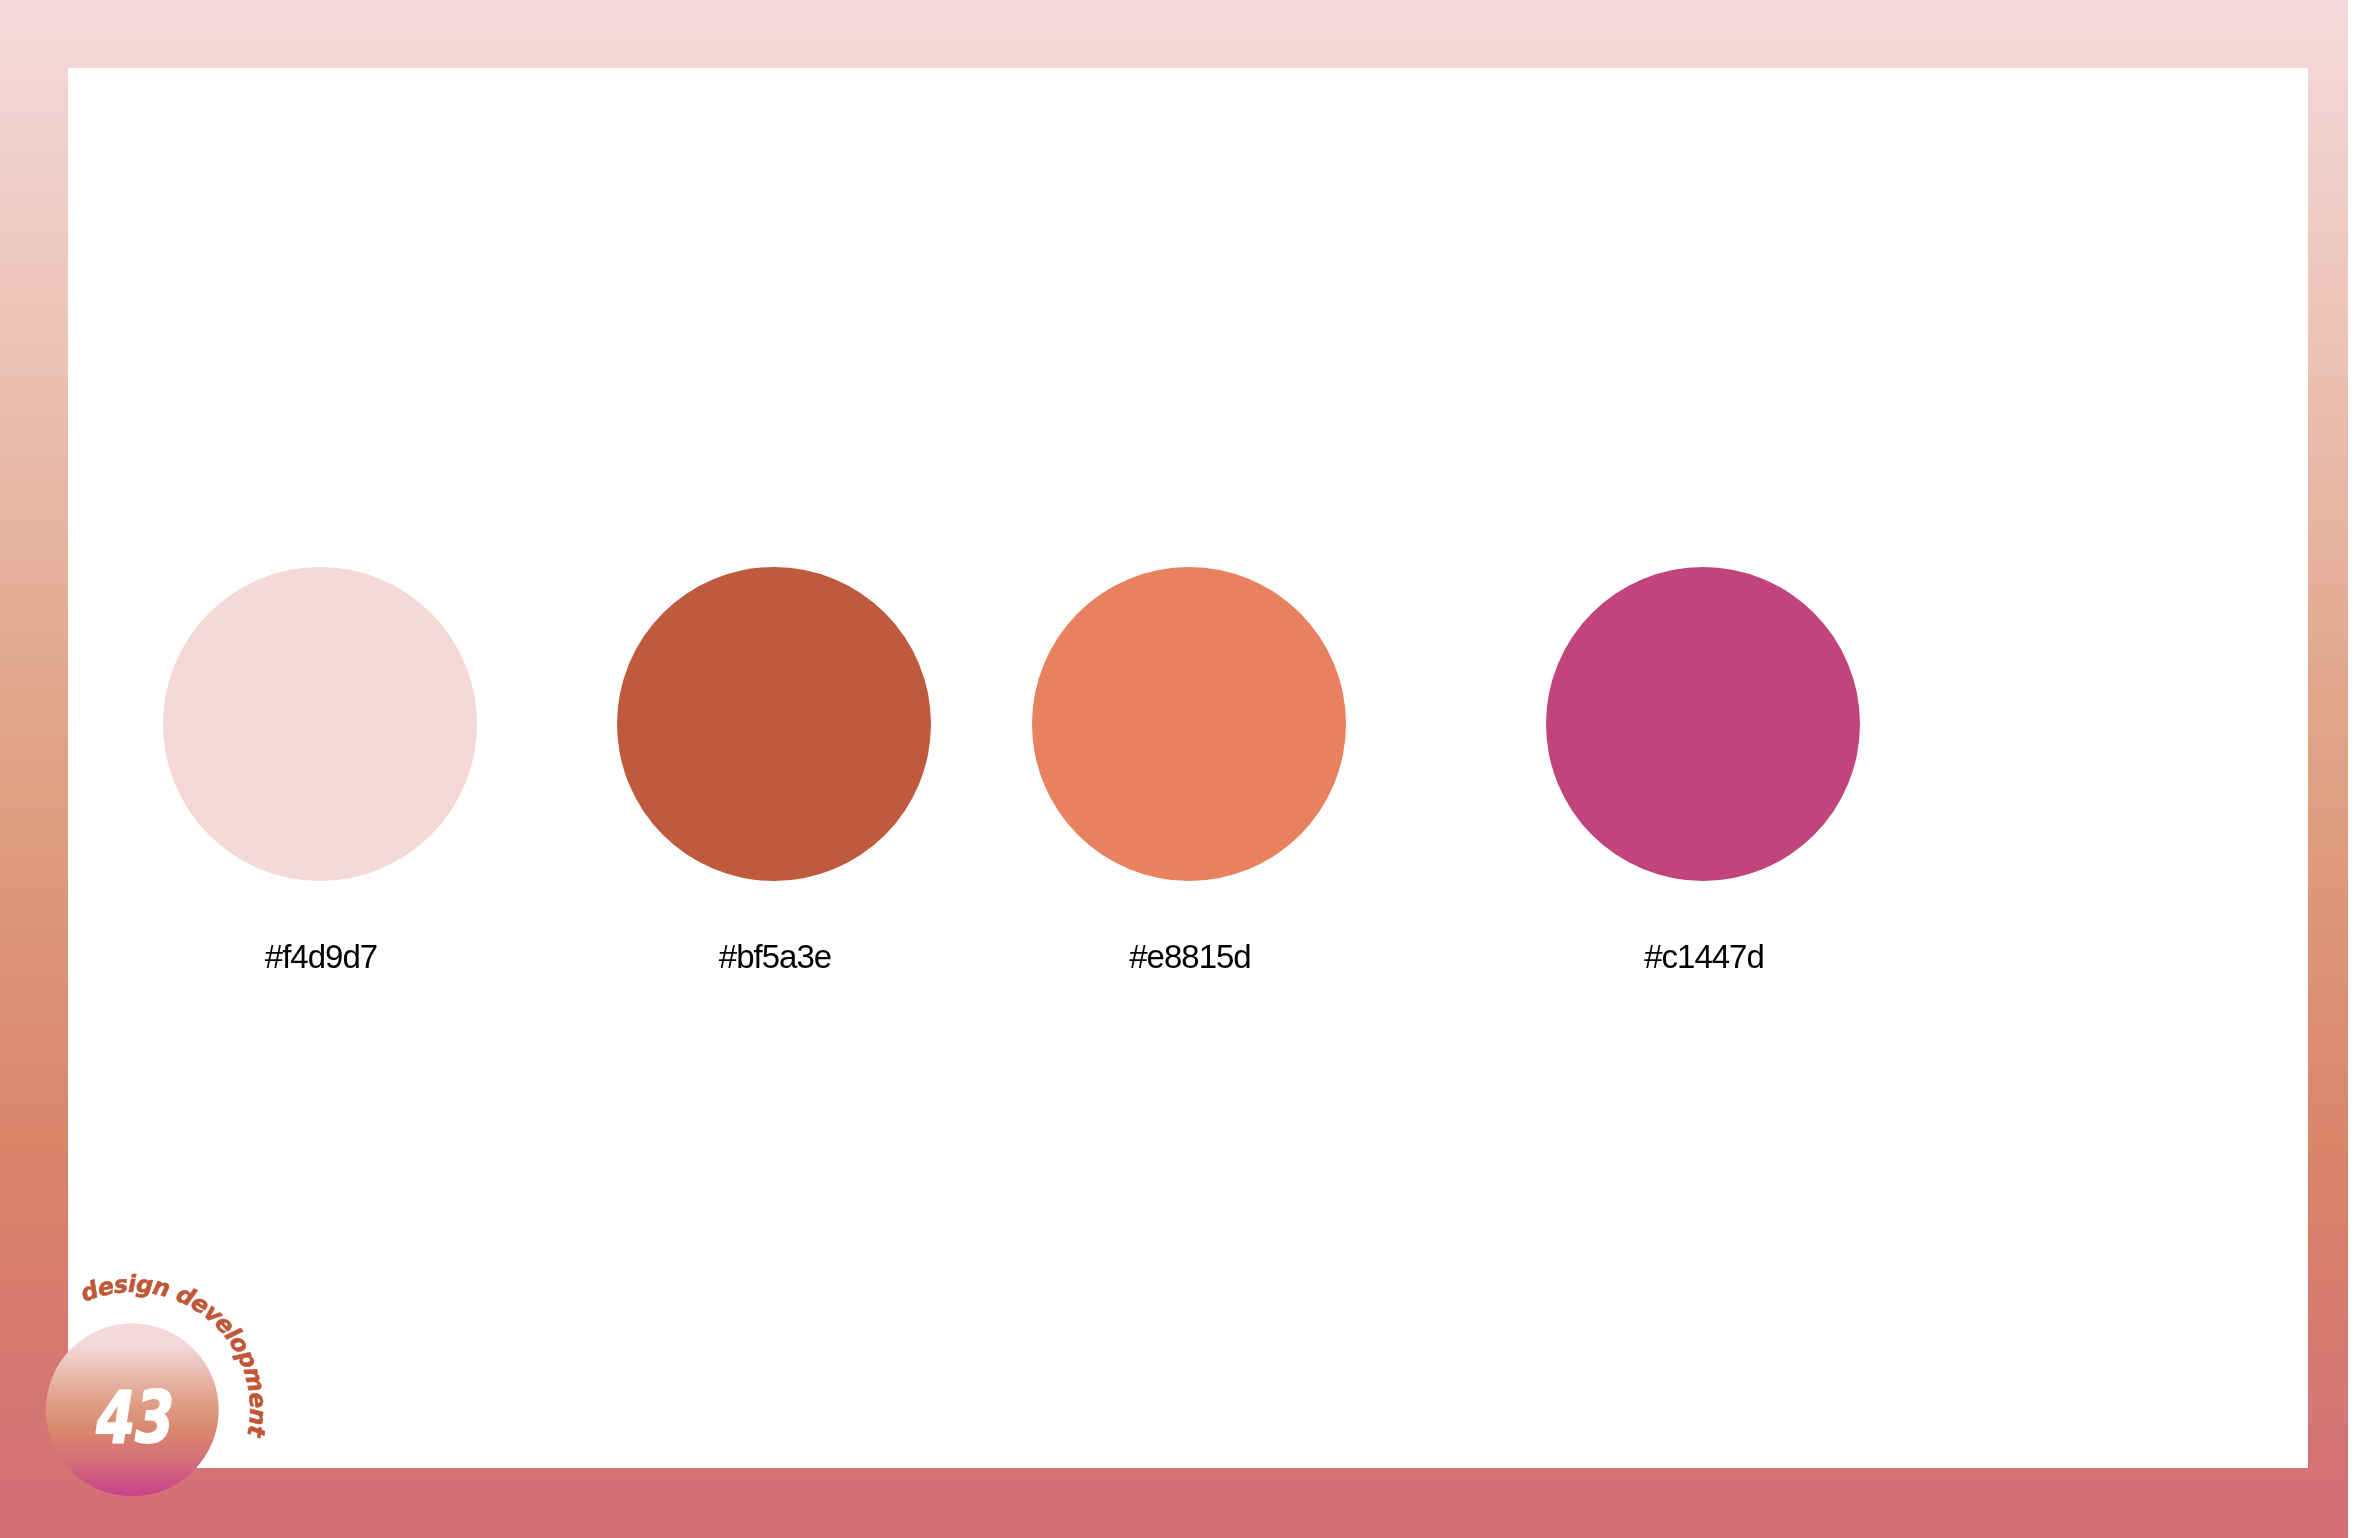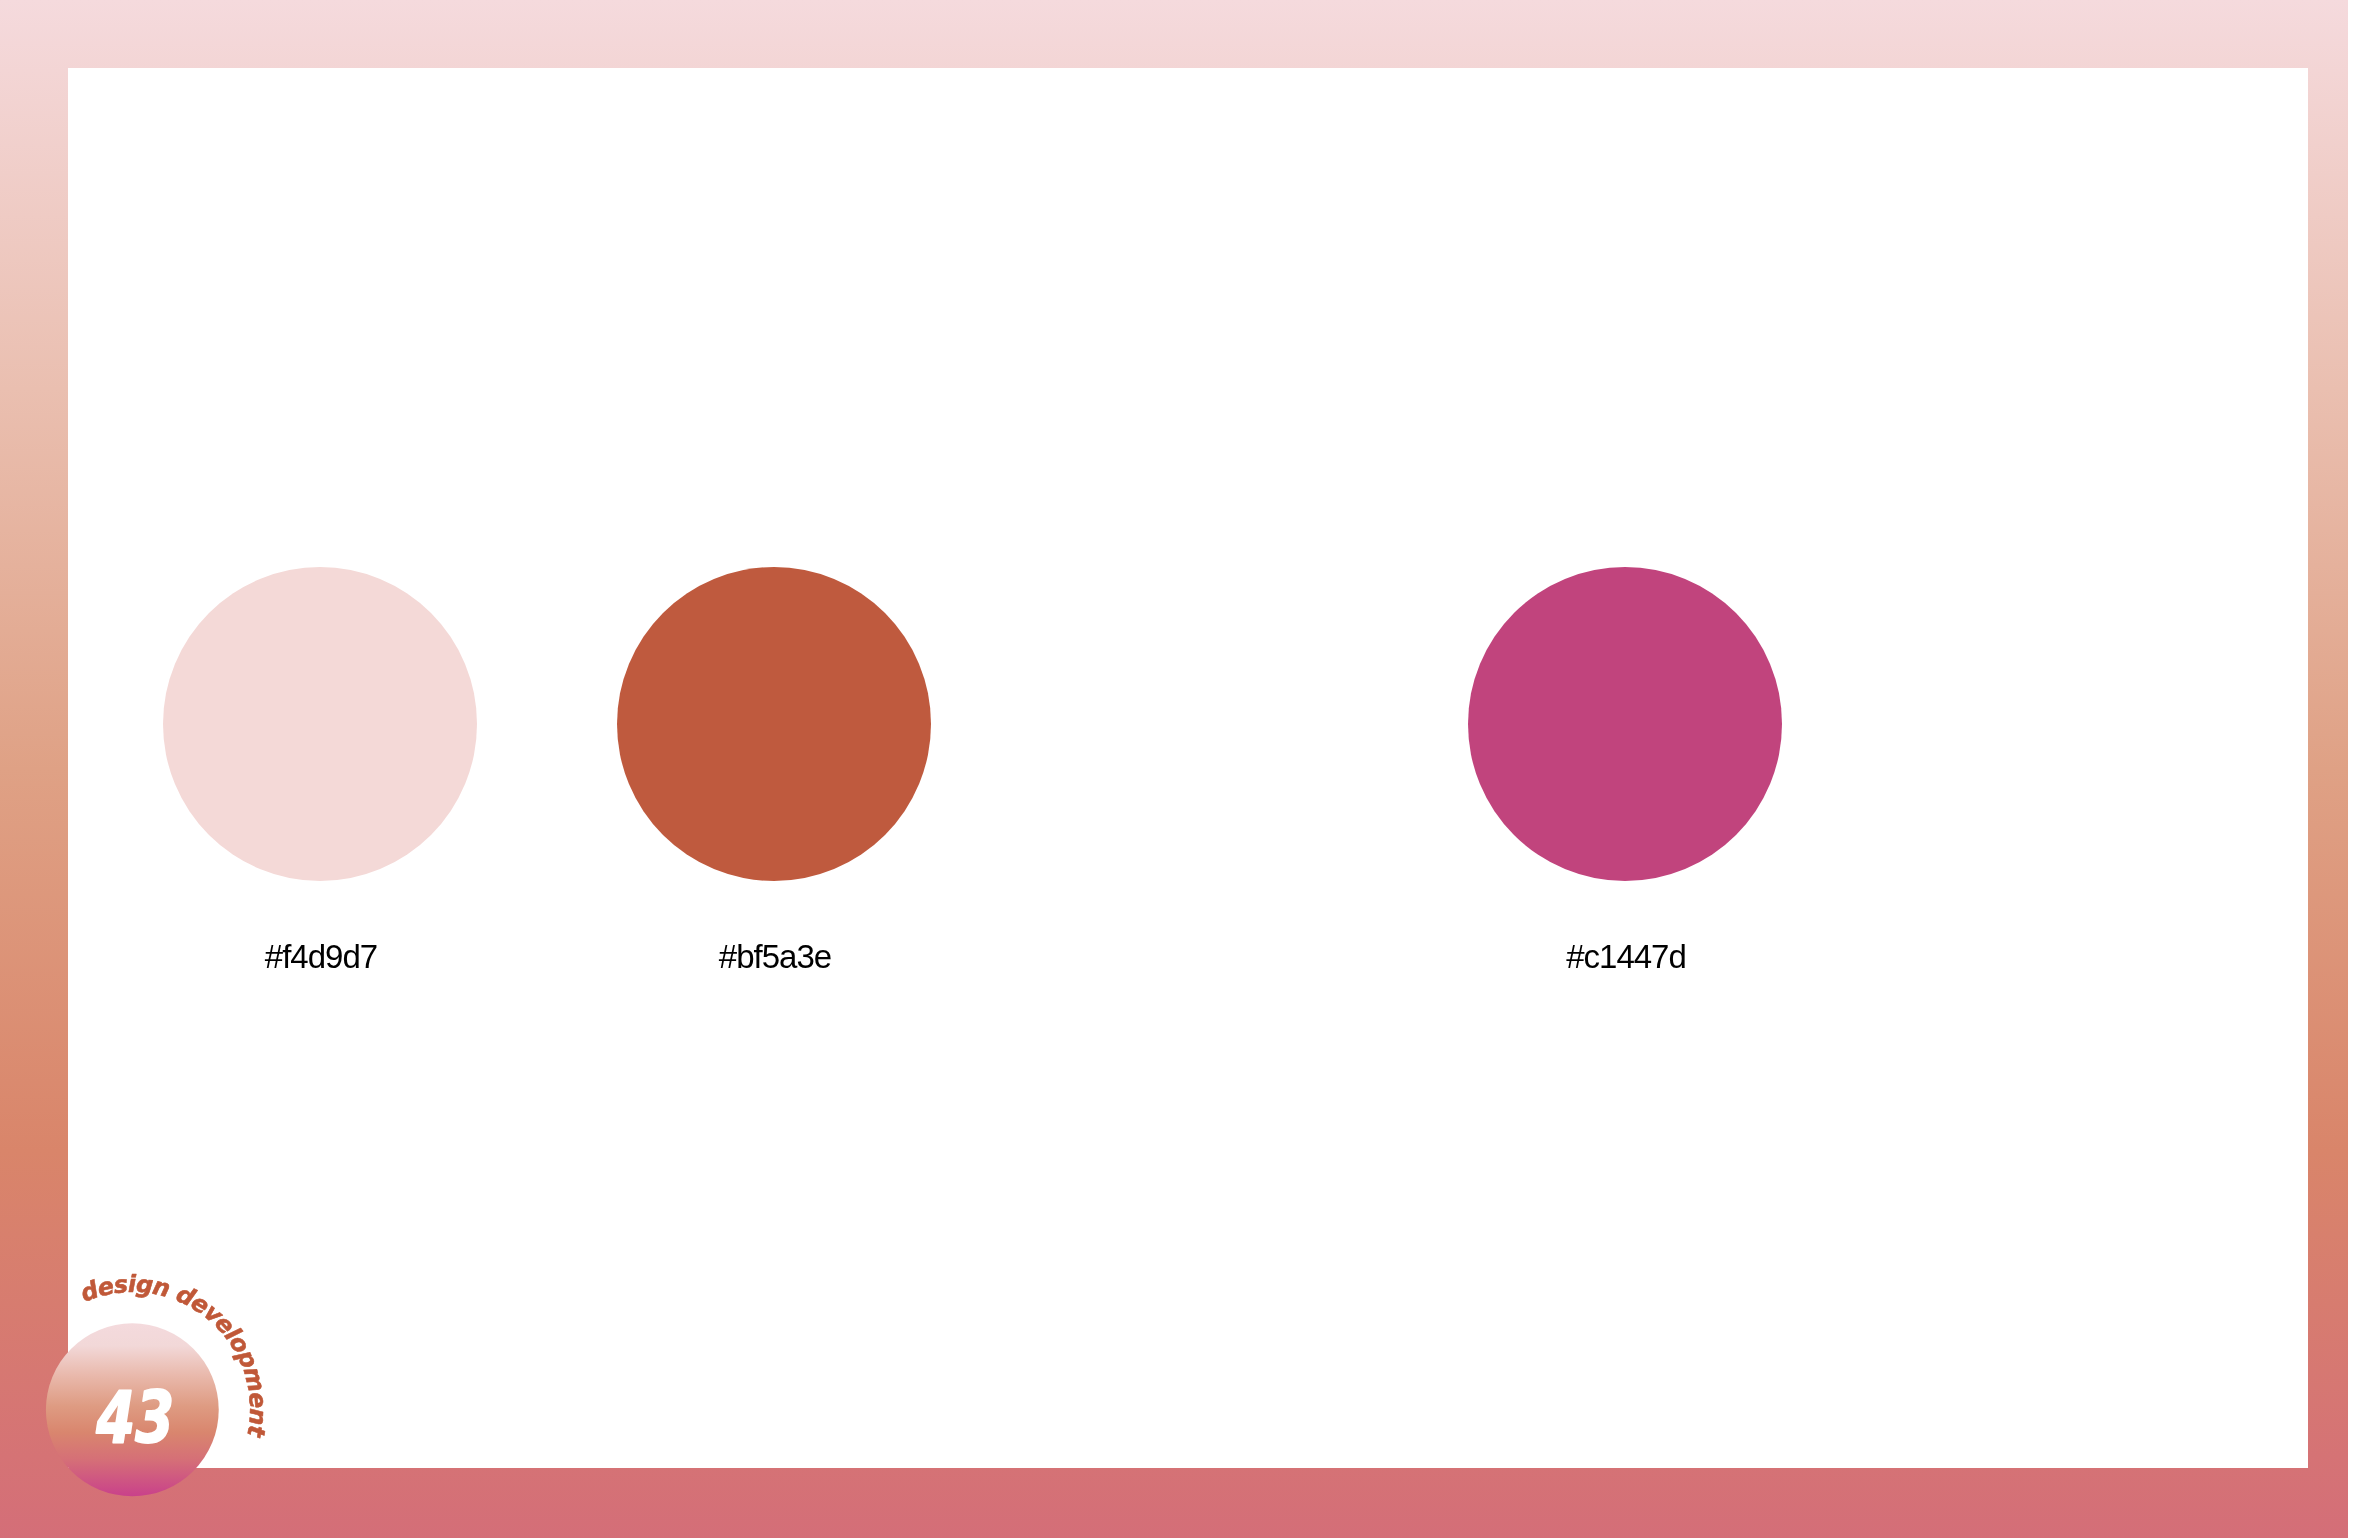--- a/index.html
+++ b/index.html
@@ -44,21 +44,25 @@
 
   <div class="palette" id="palette">
       <div class="swatch" style="left: 163px;">
         <div class="dot" style="background: rgb(244, 217, 215);"></div>
         <div class="hex" style="color: rgb(0, 0, 0);">#f4d9d7</div>
       </div>
       <div class="swatch" style="left: 617px;">
         <div class="dot" style="background: rgb(191, 90, 62);"></div>
         <div class="hex" style="color: rgb(0, 0, 0);">#bf5a3e</div>
       </div>
-      <div class="swatch" style="left: 1468px;">
+      <div class="swatch" style="left: 1032px;">
+        <div class="dot" style="background: rgb(232, 129, 93);"></div>
+        <div class="hex" style="color: rgb(0, 0, 0);">#e8815d</div>
+      </div>
+      <div class="swatch" style="left: 1546px;">
         <div class="dot" style="background: rgb(193, 68, 125);"></div>
         <div class="hex" style="color: rgb(0, 0, 0);">#c1447d</div>
       </div>
     </div>
 
   <div class="logo">
     <svg width="314" height="302" viewBox="0 0 330 318">
       <defs>
         <linearGradient id="badgeGrad" x1="0" y1="0" x2="0" y2="1">
             <stop offset="0" stop-color="#f4dadd"></stop>

